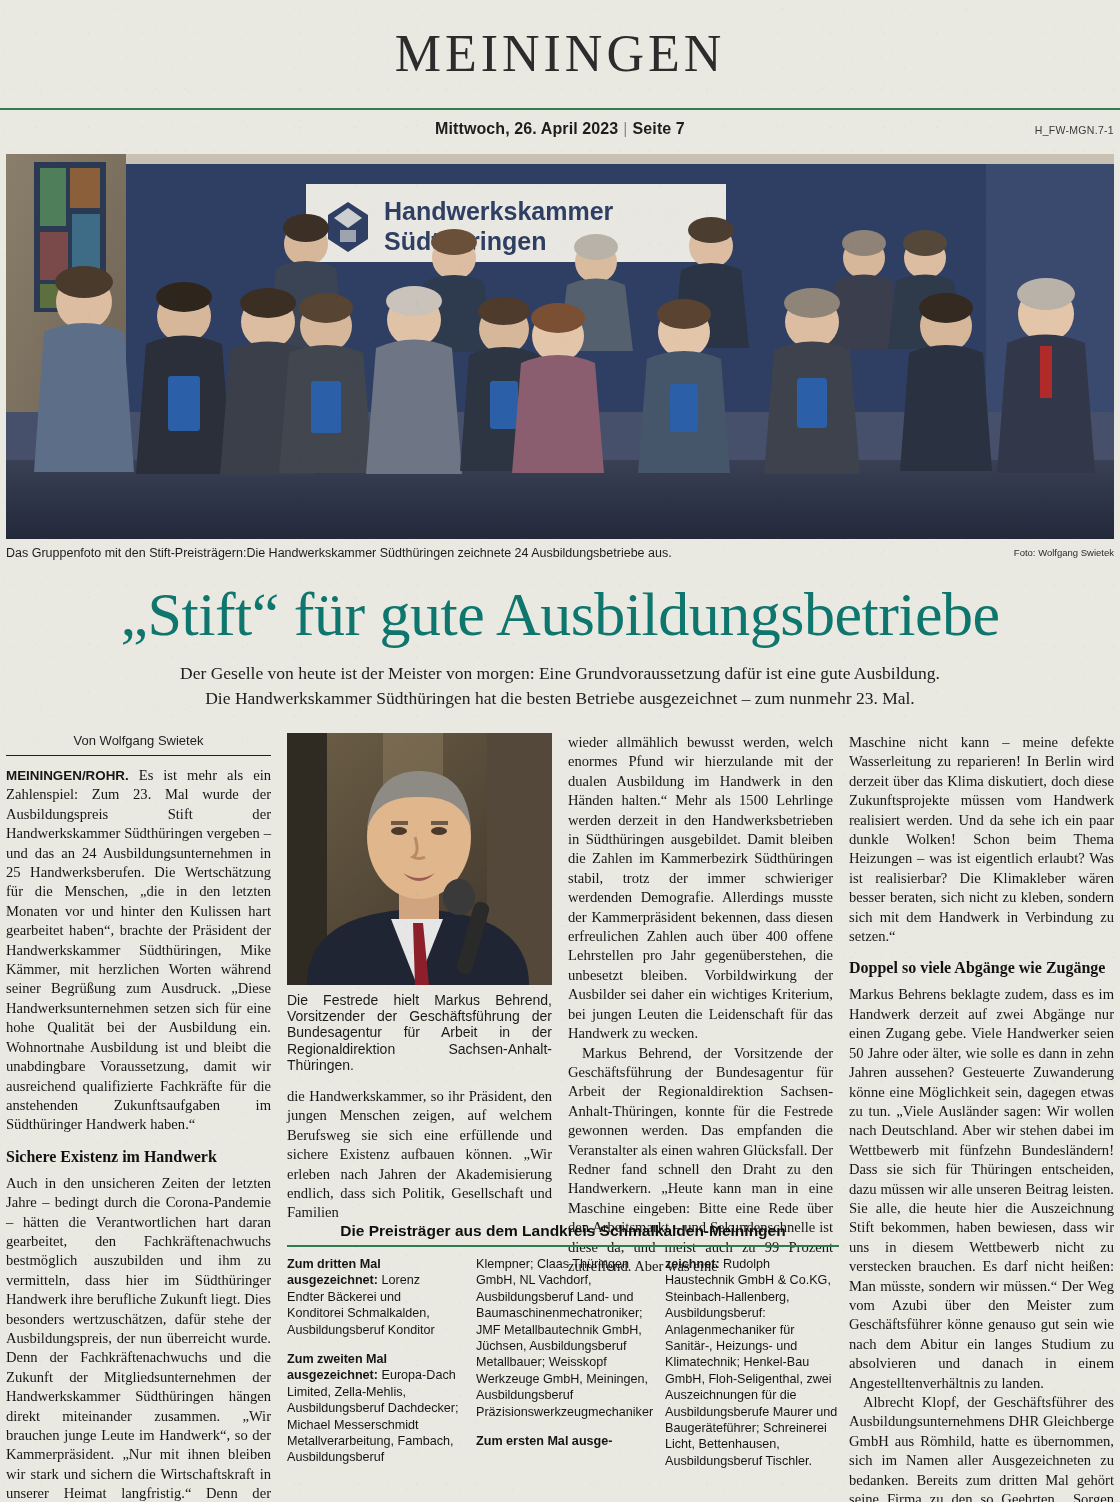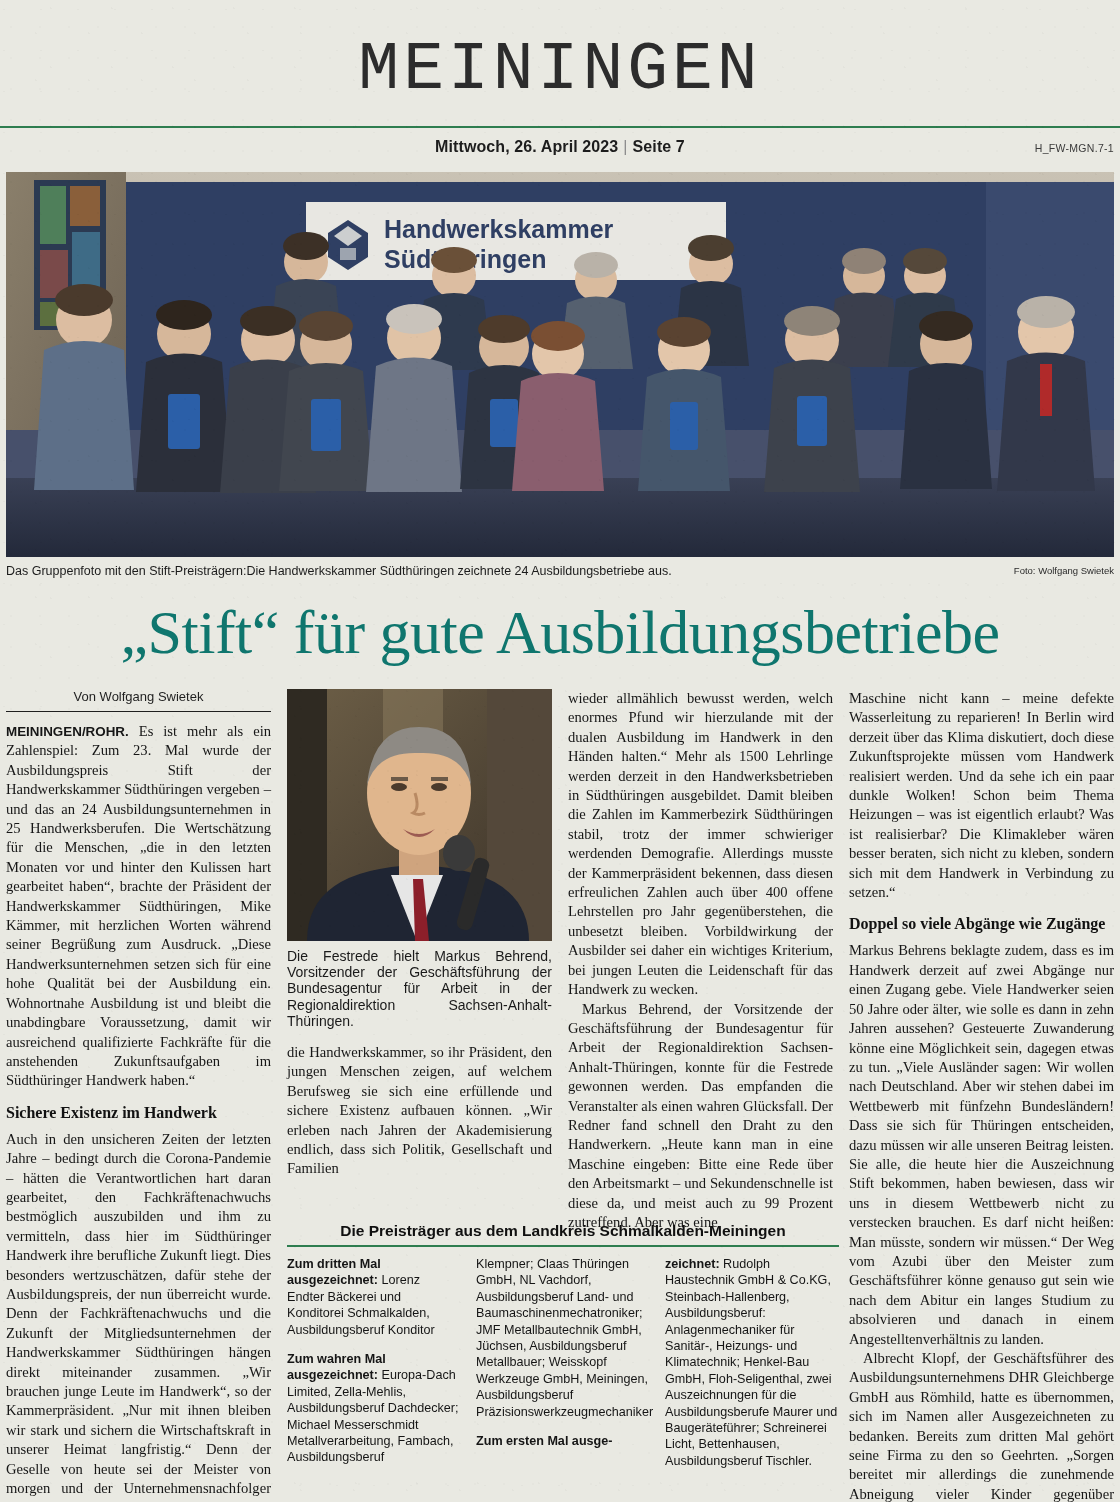--- a/index.html
+++ b/index.html
@@ -26,27 +26,27 @@
   }
 
   .page{ position:relative; width:1120px; height:1502px; }
 
   
   .masthead{
     text-align:center;
     padding-top:14px;
   }
   .masthead-title{
-    font-family:Liberation Mono, monospace;
-    font-size:68px;
+    font-family:Liberation Serif, serif;
+    font-size:52px;
     line-height:80px;
     letter-spacing:4px;
     font-weight:400;
     color:#2c2c2c;
-    margin:16px;
+    margin:0;
   }
   .rule-green{
     border:0; border-top:2px solid #2e7d4f;
     margin:14px 0 0 0;
   }
   .dateline-row{
     display:flex; align-items:flex-end; justify-content:center;
     position:relative;
     padding-top:10px;
   }
@@ -324,20 +324,24 @@
       </svg>
     </div>
   </div>
 
   <div class="caption-row">
     <div class="caption-text">Das Gruppenfoto mit den Stift-Preisträgern:Die Handwerkskammer Südthüringen zeichnete 24 Ausbildungsbetriebe aus.</div>
     <div class="photo-credit">Foto: Wolfgang Swietek</div>
   </div>
 
   <h2 class="headline">„Stift“ für gute Ausbildungsbetriebe</h2>
+  <div class="subhead">
+    <div>Der Geselle von heute ist der Meister von morgen: Eine Grundvoraussetzung dafür ist eine gute Ausbildung.</div>
+    <div>Die Handwerkskammer Südthüringen hat die besten Betriebe ausgezeichnet – zum nunmehr 23. Mal.</div>
+  </div>
 
   <div class="cols">
 
     <div class="col">
       <div class="byline">Von Wolfgang Swietek</div>
       <hr class="byline-rule">
       <p class="body noindent"><span class="lead-in">MEININGEN/ROHR.</span><span> Es ist mehr als ein Zahlenspiel: Zum 23. Mal wurde der Ausbildungspreis Stift der Handwerkskammer Südthüringen vergeben – und das an 24 Ausbildungsunternehmen in 25 Handwerksberufen. Die Wertschätzung für die Menschen, „die in den letzten Monaten vor und hinter den Kulissen hart gearbeitet haben“, brachte der Präsident der Handwerkskammer Südthüringen, Mike Kämmer, mit herzlichen Worten während seiner Begrüßung zum Ausdruck. „Diese Handwerksunternehmen setzen sich für eine hohe Qualität bei der Ausbildung ein. Wohnortnahe Ausbildung ist und bleibt die unabdingbare Voraussetzung, damit wir ausreichend qualifizierte Fachkräfte für die anstehenden Zukunftsaufgaben im Südthüringer Handwerk haben.“</span></p>
       <h3 class="subhead-inline">Sichere Existenz im Handwerk</h3>
       <p class="body noindent">Auch in den unsicheren Zeiten der letzten Jahre – bedingt durch die Corona-Pandemie – hätten die Verantwortlichen hart daran gearbeitet, den Fachkräftenachwuchs bestmöglich auszubilden und ihm zu vermitteln, dass hier im Südthüringer Handwerk ihre berufliche Zukunft liegt. Dies besonders wertzuschätzen, dafür stehe der Ausbildungspreis, der nun überreicht wurde. Denn der Fachkräftenachwuchs und die Zukunft der Mitgliedsunternehmen der Handwerkskammer Südthüringen hängen direkt miteinander zusammen. „Wir brauchen junge Leute im Handwerk“, so der Kammerpräsident. „Nur mit ihnen bleiben wir stark und sichern die Wirtschaftskraft in unserer Heimat langfristig.“ Denn der Geselle von heute sei der Meister von morgen und der Unternehmensnachfolger von übermorgen.</p>
 
@@ -394,21 +398,21 @@
       <p class="body">Albrecht Klopf, der Geschäftsführer des Ausbildungsunternehmens DHR Gleichberge GmbH aus Römhild, hatte es übernommen, sich im Namen aller Ausgezeichneten zu bedanken. Bereits zum dritten Mal gehört seine Firma zu den so Geehrten. „Sorgen bereitet mir allerdings die zunehmende Abneigung vieler Kinder gegenüber handwerklichen Berufen. Wir sind deshalb schon in vielen Schulen unterwegs gewesen. Wir versuchen alles, um dem entgegenzuwirken.“</p>
     </div>
   </div>
 
   <div class="prize-box">
     <div class="prize-title">Die Preisträger aus dem Landkreis Schmalkalden-Meiningen</div>
     <hr class="prize-rule">
     <div class="prize-cols">
       <div class="prize-col">
         <p><b>Zum dritten Mal ausgezeichnet:</b><span> Lorenz Endter Bäckerei und Konditorei Schmalkalden, Ausbildungsberuf Konditor</span></p>
-        <p><b>Zum wahren Mal ausgezeichnet:</b><span> Europa-Dach Limited, Zella-Mehlis, Ausbildungsberuf Dachdecker; Michael Messerschmidt Metallverarbeitung, Fambach, Ausbildungsberuf</span></p>
+        <p><b>Zum zweiten Mal ausgezeichnet:</b><span> Europa-Dach Limited, Zella-Mehlis, Ausbildungsberuf Dachdecker; Michael Messerschmidt Metallverarbeitung, Fambach, Ausbildungsberuf</span></p>
       </div>
       <div class="prize-col">
         <p>Klempner; Claas Thüringen GmbH, NL Vachdorf, Ausbildungsberuf Land- und Baumaschinenmechatroniker; JMF Metallbautechnik GmbH, Jüchsen, Ausbildungsberuf Metallbauer; Weisskopf Werkzeuge GmbH, Meiningen, Ausbildungsberuf Präzisionswerkzeugmechaniker</p>
         <p><b>Zum ersten Mal ausge-</b></p>
       </div>
       <div class="prize-col">
         <p><b>zeichnet:</b><span> Rudolph Haustechnik GmbH &amp; Co.KG, Steinbach-Hallenberg, Ausbildungsberuf: Anlagenmechaniker für Sanitär-, Heizungs- und Klimatechnik; Henkel-Bau GmbH, Floh-Seligenthal, zwei Auszeichnungen für die Ausbildungsberufe Maurer und Baugeräteführer; Schreinerei Licht, Bettenhausen, Ausbildungsberuf Tischler.</span></p>
       </div>
     </div>
   </div>

